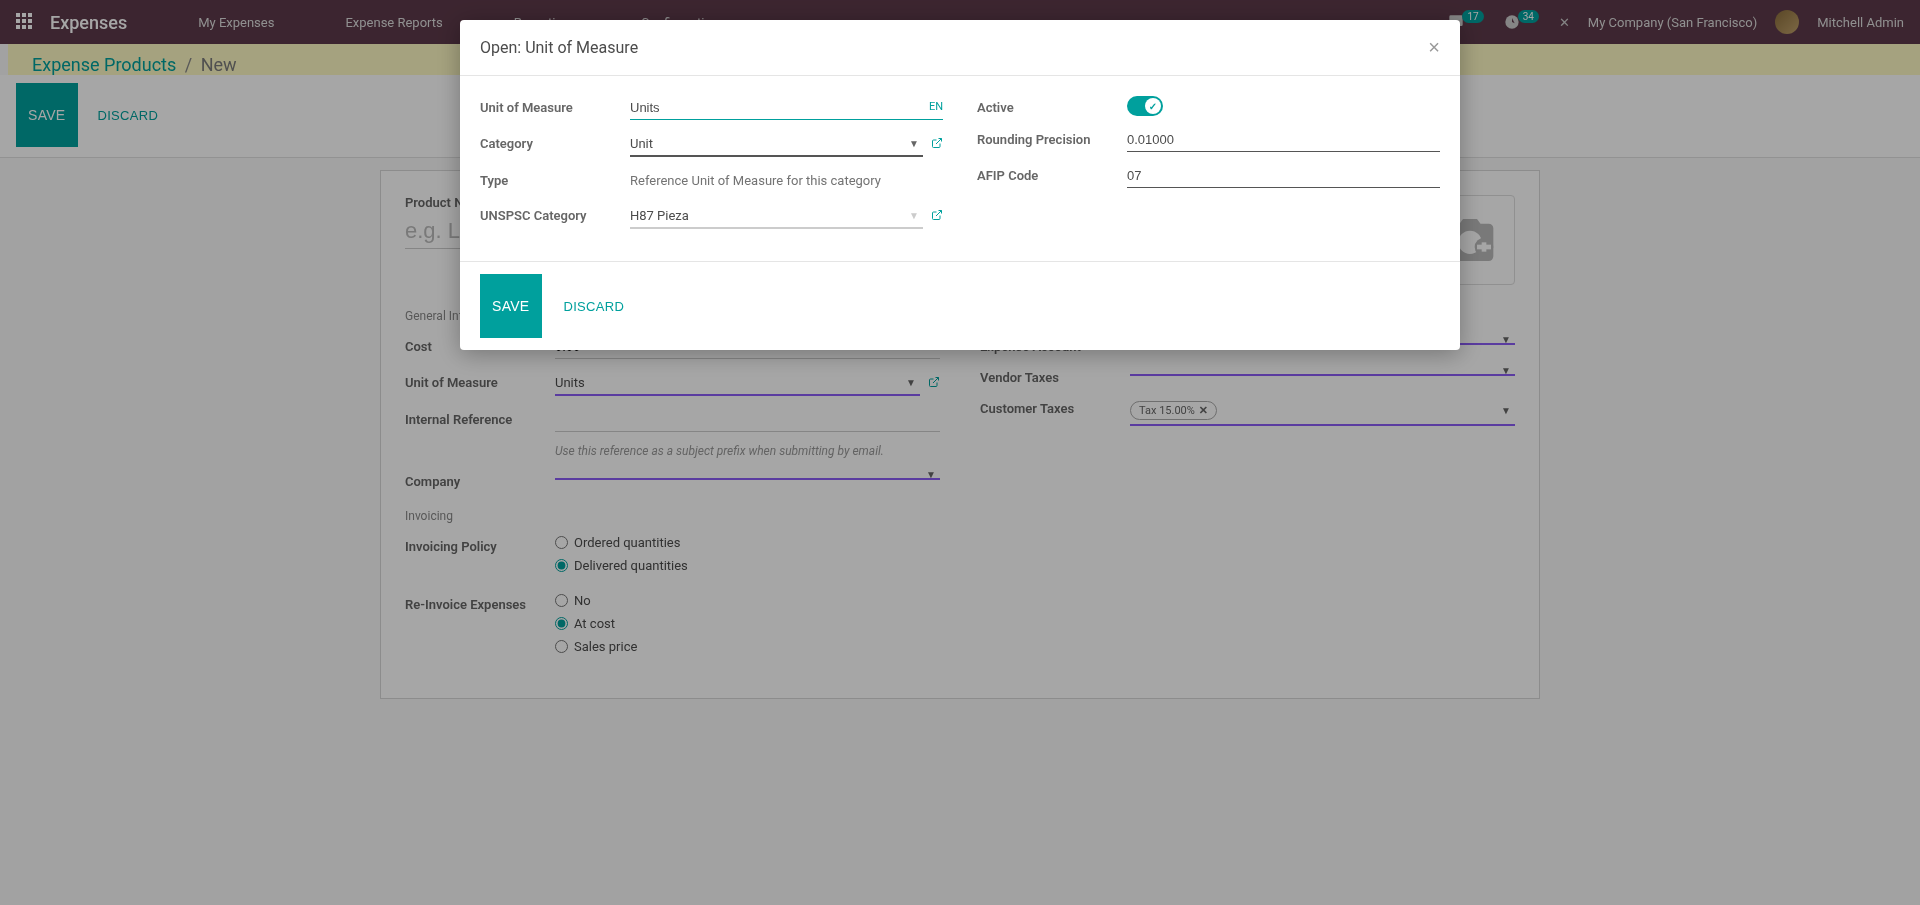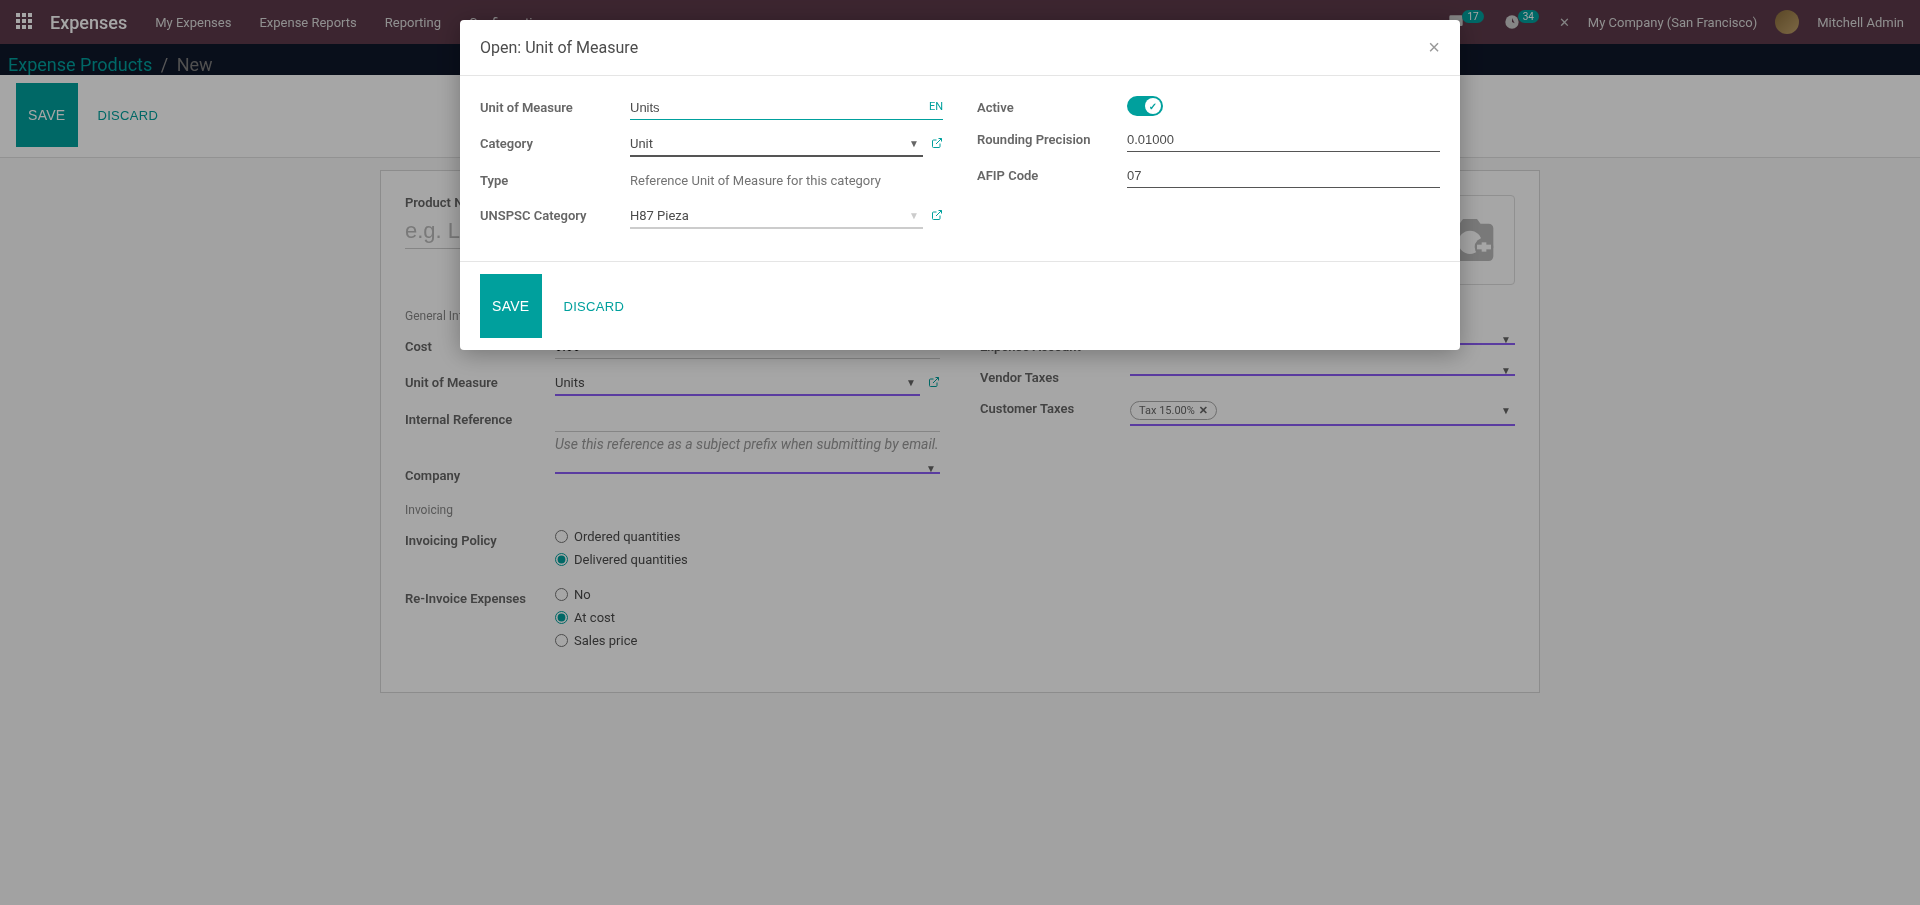--- a/index.html
+++ b/index.html
@@ -3,28 +3,28 @@
 <meta charset="utf-8">
 <style>
 * { box-sizing: border-box; margin: 0; padding: 0; }
 body { font-family: -apple-system, BlinkMacSystemFont, "Segoe UI", Roboto, "Helvetica Neue", sans-serif; font-size: 13px; color: #4c4c4c; background: #f9f9f9; overflow: hidden; }
 
 .topbar { background: #5d3a4a; height: 44px; display: flex; align-items: center; padding: 0 16px; color: #fff; }
 .apps-icon { width: 18px; height: 18px; display: grid; grid-template-columns: repeat(3,4px); grid-template-rows: repeat(3,4px); gap: 2px; margin-right: 16px; cursor: pointer; }
 .apps-icon span { background: #fff; width: 4px; height: 4px; }
 .topbar-title { font-size: 18px; font-weight: 500; color: #fff; margin-right: 28px; }
 .topbar-menu { display: flex; gap: 28px; }
-.topbar-menu a { color: #ddd; text-decoration: none; font-size: 13px; }
+.topbar-menu a { color: #ddd; text-decoration: none; font-size: 13px; margin-left: 43px; }
 .topbar-right { margin-left: auto; display: flex; align-items: center; gap: 18px; color: #ddd; font-size: 13px; }
 .badge-wrap { position: relative; display: flex; align-items: center; }
 .badge { background: #00a09d; color: #fff; font-size: 10px; padding: 1px 5px; border-radius: 8px; position: relative; top: -6px; left: -2px; }
 .icon-chat, .icon-clock { width: 16px; height: 16px; display:inline-block; }
 .avatar { width: 24px; height: 24px; border-radius: 50%; background: linear-gradient(135deg,#8a6d3b,#c0a16b); display:inline-block; }
 
-.breadcrumb-bar { background: #0f172a; padding: 10px 8px 0; }
+.breadcrumb-bar { background: #fef9c3; padding: 10px 24px 0; margin-left: 8px; }
 .breadcrumb { font-size: 18px; color: #7c7c7c; }
 .breadcrumb .active { color: #00a09d; }
 .breadcrumb .sep { color: #888; margin: 0 4px; }
 .action-row { padding: 8px 16px 10px; background:#fff; border-bottom:1px solid #e0e0e0; display:flex; gap:8px; align-items:center;}
 .btn-primary { background: #00a09d; color: #fff; border: none; padding: 24px 12px; font-size: 14px; font-weight: 500; cursor: pointer; letter-spacing: 0.3px; }
 .btn-link { background: none; border: none; color: #00a09d; font-size: 13px; cursor: pointer; padding: 6px 12px; font-weight:500; letter-spacing: 0.3px;}
 
 .form-sheet { background: #fff; border: 1px solid #d8d8d8; margin: 12px auto; max-width: 1160px; padding: 24px; position: relative; }
 .product-name-row { display:flex; align-items:flex-start; gap: 24px; margin-bottom: 24px;}
 .product-name-field { flex:1; }
@@ -37,21 +37,21 @@
 .section-title { color:#888; font-size:12px; margin: 8px 0 12px; }
 .form-grid { display: flex; gap: 40px; }
 .form-col { flex:1; }
 .form-row { display:flex; align-items:flex-start; margin-bottom: 12px; }
 .form-row label { width: 150px; font-weight: 600; color: #666; padding-top:4px; font-size:13px;}
 .form-row .field { flex:1; }
 .field-input { width:100%; border:none; border-bottom:1px solid #ccc; padding:4px 0; font-size:13px; background:transparent;}
 .field-select { width:100%; border:none; border-bottom:2px solid #8b5cf6; padding:4px 28px 4px 0; font-size:13px; display:flex; justify-content:space-between; align-items:center; position:relative;}
 .caret { position:absolute; right:4px; font-size:10px; color:#666;}
 .ext-link { color:#00a09d; margin-left:8px; cursor:pointer; }
-.help-text { color:#999; font-style:italic; font-size:14px; margin-top:4px;}
+.help-text { color:#999; font-style:italic; font-size:12px; margin-top:12px;}
 .tag { display:inline-block; border:1px solid #aaa; border-radius:10px; padding:2px 8px; font-size:11px; color:#666; margin-right:4px;}
 .tag .x { margin-left:4px; cursor:pointer; font-weight:bold;}
 .radio-row { display:flex; align-items:center; gap:6px; margin-bottom:8px;}
 .radio-row input[type=radio]{ accent-color: #00a09d; }
 
 .overlay { position: fixed; inset:0; background: rgba(0,0,0,0.35); display:flex; align-items:flex-start; justify-content:center; padding-top: 20px; z-index:100;}
 .modal { background:#fff; width: 1000px; border-radius:4px; box-shadow: 0 4px 24px rgba(0,0,0,0.3);}
 .modal-header { padding: 16px 20px; border-bottom:1px solid #e5e5e5; display:flex; justify-content:space-between; align-items:center;}
 .modal-title { font-size: 16px; color:#4c4c4c; font-weight:400;}
 .modal-close { font-size:20px; color:#999; cursor:pointer; background:none; border:none;}

